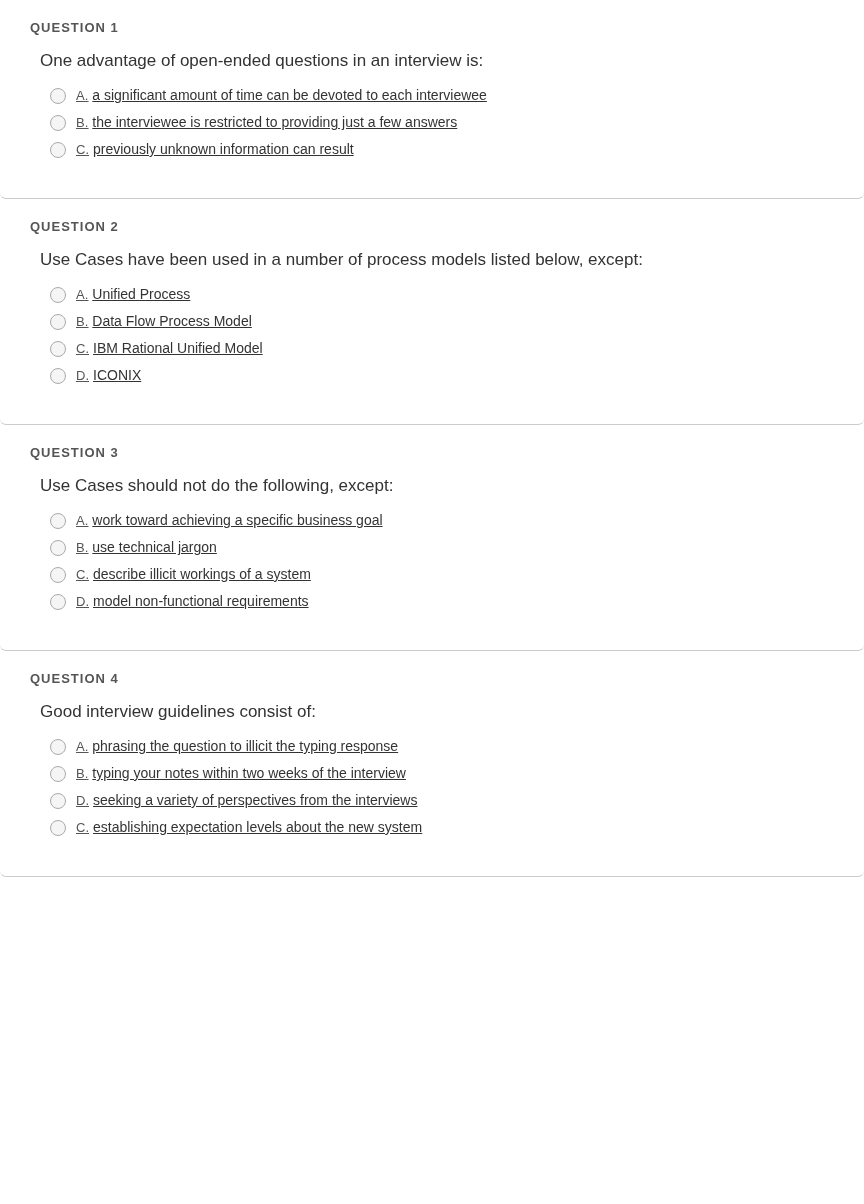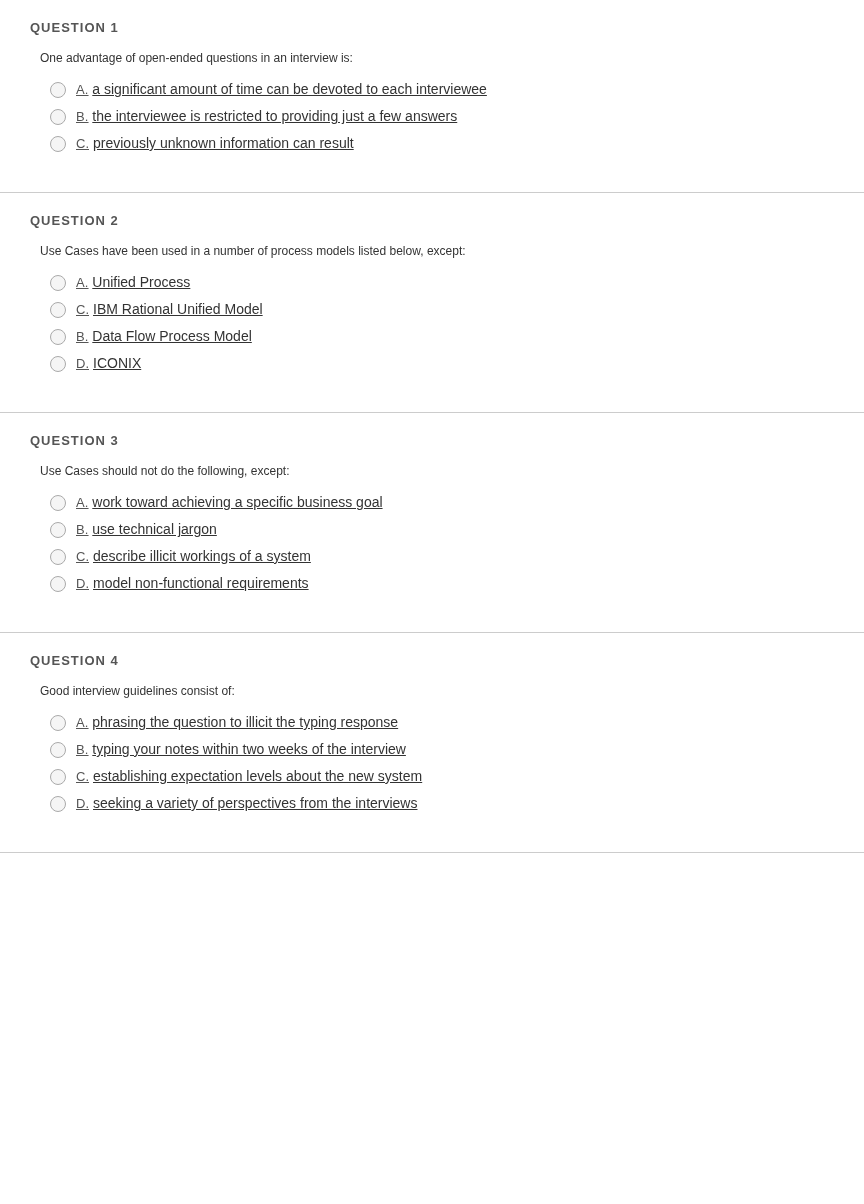--- a/index.html
+++ b/index.html
@@ -12,33 +12,34 @@
       background-color: #ffffff;
       font-family: Arial, Helvetica, sans-serif;
       font-size: 14px;
       color: #333333;
       width: 864px;
     }
 
     .question-block {
       border-bottom: 1px solid #cccccc;
       padding: 20px 30px 30px 30px;
+      border-radius: 6px;
     }
 
     .question-header {
       font-size: 13px;
       font-weight: bold;
       letter-spacing: 1px;
       color: #555555;
       margin-bottom: 16px;
       text-transform: uppercase;
     }
 
     .question-text {
-      font-size: 12px;
+      font-size: 17px;
       color: #333333;
       margin-bottom: 16px;
       padding-left: 10px;
     }
 
     .options-list {
       list-style: none;
       padding-left: 20px;
       text-decoration: underline;
     }
@@ -100,25 +101,25 @@
     <div class="question-block">
       <div class="question-header">QUESTION 2</div>
       <div class="question-text">Use Cases have been used in a number of process models listed below, except:</div>
       <ul class="options-list">
         <li class="option-item">
           <span class="radio-circle"></span>
           <span class="option-label"><span class="option-letter">A.</span><span>Unified Process</span></span>
         </li>
         <li class="option-item">
           <span class="radio-circle"></span>
-          <span class="option-label"><span class="option-letter">C.</span><span>IBM Rational Unified Model</span></span>
+          <span class="option-label"><span class="option-letter">B.</span><span>Data Flow Process Model</span></span>
         </li>
         <li class="option-item">
           <span class="radio-circle"></span>
-          <span class="option-label"><span class="option-letter">B.</span><span>Data Flow Process Model</span></span>
+          <span class="option-label"><span class="option-letter">C.</span><span>IBM Rational Unified Model</span></span>
         </li>
         <li class="option-item">
           <span class="radio-circle"></span>
           <span class="option-label"><span class="option-letter">D.</span><span>ICONIX</span></span>
         </li>
       </ul>
     </div>
     <div class="question-block">
       <div class="question-header">QUESTION 3</div>
       <div class="question-text">Use Cases should not do the following, except:</div>
@@ -148,21 +149,21 @@
         <li class="option-item">
           <span class="radio-circle"></span>
           <span class="option-label"><span class="option-letter">A.</span><span>phrasing the question to illicit the typing response</span></span>
         </li>
         <li class="option-item">
           <span class="radio-circle"></span>
           <span class="option-label"><span class="option-letter">B.</span><span>typing your notes within two weeks of the interview</span></span>
         </li>
         <li class="option-item">
           <span class="radio-circle"></span>
-          <span class="option-label"><span class="option-letter">C.</span><span>establishing expectation levels about the new system</span></span>
+          <span class="option-label"><span class="option-letter">D.</span><span>seeking a variety of perspectives from the interviews</span></span>
         </li>
         <li class="option-item">
           <span class="radio-circle"></span>
-          <span class="option-label"><span class="option-letter">D.</span><span>seeking a variety of perspectives from the interviews</span></span>
+          <span class="option-label"><span class="option-letter">C.</span><span>establishing expectation levels about the new system</span></span>
         </li>
       </ul>
     </div>
   </div>
 
 </body></html>

